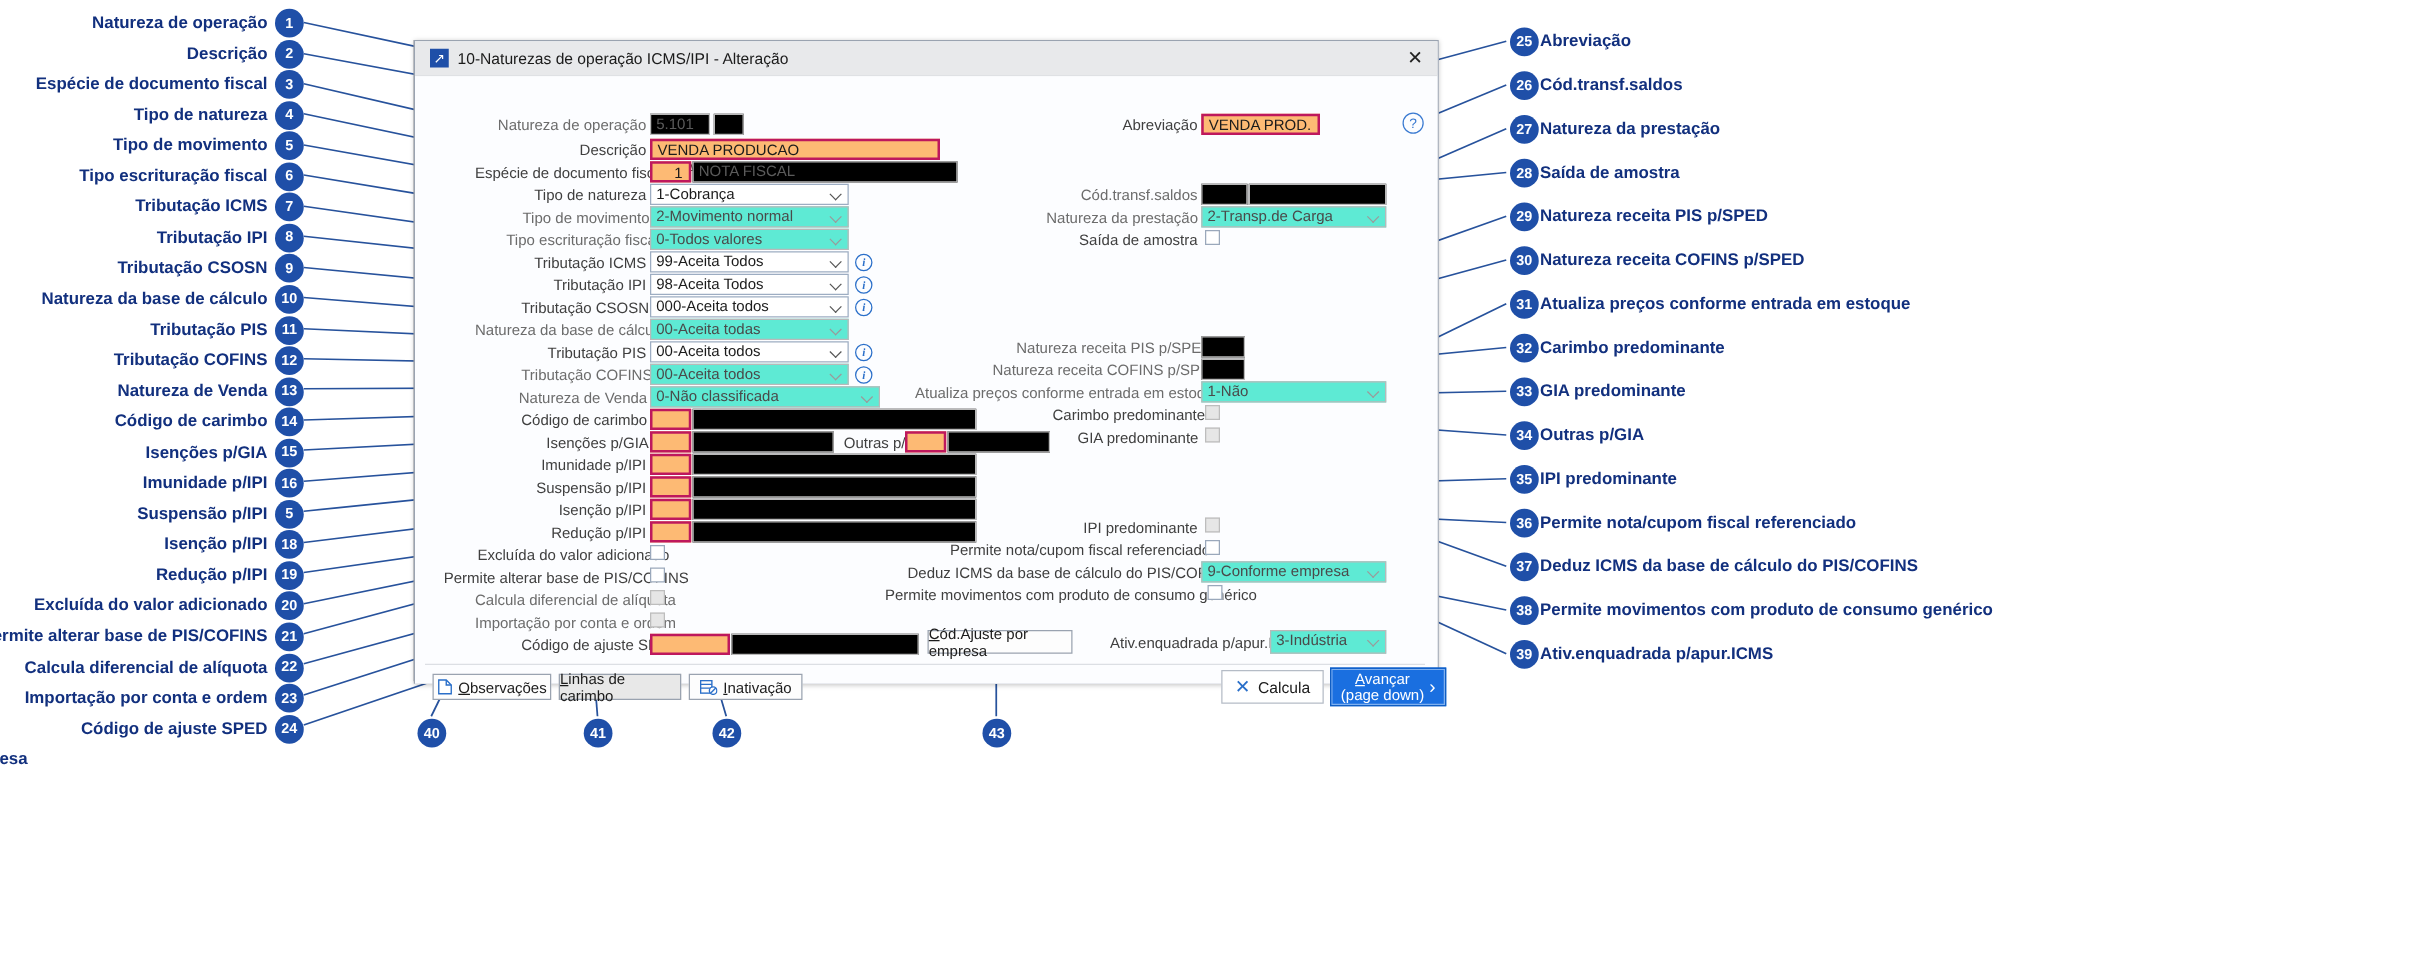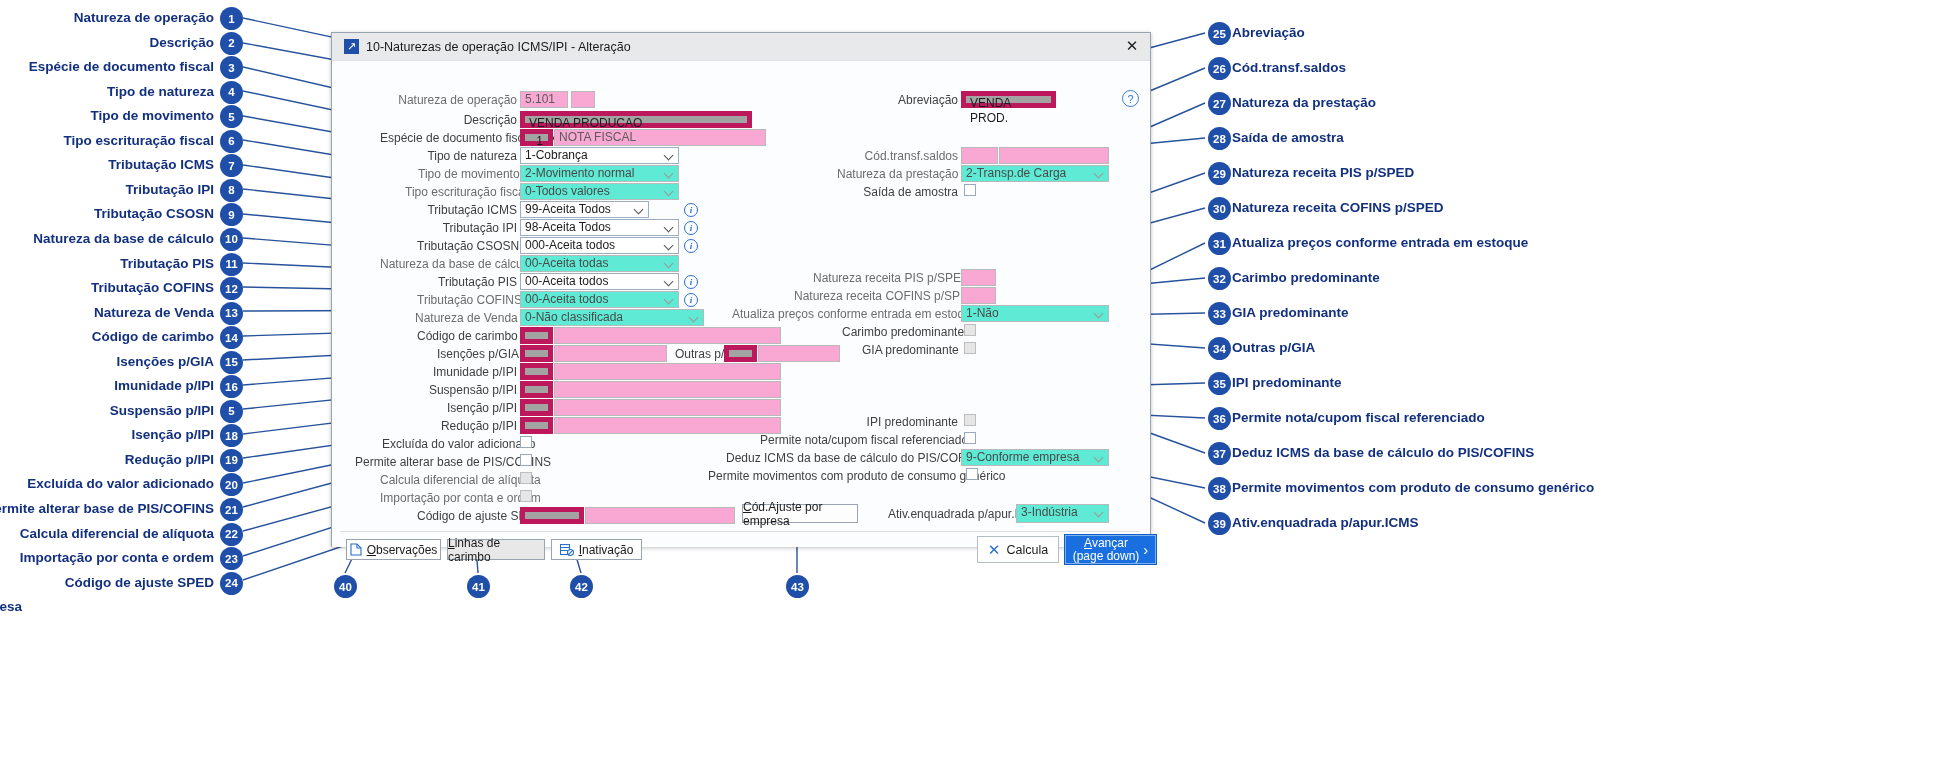--- a/index.html
+++ b/index.html
@@ -28,23 +28,23 @@
            display:flex;align-items:center;justify-content:center;margin-left:8px;margin-right:7px;}
   .tb-title{font-size:12.5px;color:#1b1b1b;}
   .tb-close{position:absolute;right:8px;top:4px;width:20px;height:18px;color:#222;
             font-size:15px;display:flex;align-items:center;justify-content:center;cursor:pointer;}
 
   .body-area{position:relative;height:486px;background:#fcfdff;}
 
   
   .lbl{position:absolute;font-size:12px;color:#3f3f3f;text-align:right;white-space:nowrap;line-height:15px;}
   .lbl.dim{color:#6c6c6c;}
-  .inp{position:absolute;height:17px;box-sizing:border-box;border:5px solid #be185d;
-       background:#a3a3a3;font-size:12px;color:#1b1b1b;line-height:15px;padding:0 4px;}
-  .inp.ro{background:#f9a8d4;border:1px solid #b9b9b9;color:#5b5b5b;}
+  .inp{position:absolute;height:17px;box-sizing:border-box;border:2px solid #be185d;
+       background:#fdba74;font-size:12px;color:#1b1b1b;line-height:15px;padding:0 4px;}
+  .inp.ro{background:#000000;border:1px solid #b9b9b9;color:#5b5b5b;}
   .inp.num{text-align:right;padding-right:5px;}
   .sel{position:absolute;height:17px;box-sizing:border-box;border:1px solid #9dadc2;
        background:#ffffff;font-size:12px;color:#1b1b1b;line-height:15px;padding:0 4px;}
   .sel.ro{background:#5eead4;border:1px solid #b9b9b9;color:#4a4a4a;}
   .sel .car{position:absolute;right:4px;top:3px;width:9px;height:9px;}
   .sel .car::before{content:"";position:absolute;left:0;top:1px;width:6px;height:6px;
         border-right:1.4px solid #555;border-bottom:1.4px solid #555;transform:rotate(45deg);}
   .sel.ro .car::before{border-color:#9a9a9a;}
   .cbx{position:absolute;width:12px;height:12px;box-sizing:border-box;border:1px solid #9aa8bb;background:#fff;}
   .cbx.ro{background:#e6e6e6;border-color:#bdbdbd;}
@@ -155,21 +155,21 @@
       <i class="car"></i>
     </div>
 
     <div class="lbl dim" style="left:73px;top:124px;width:112px;">Tipo escrituração fiscal</div>
     <div class="sel ro" style="left:188px;top:122px;width:159px;">
       <span>0-Todos valores</span>
       <i class="car"></i>
     </div>
 
     <div class="lbl" style="left:95px;top:142px;width:90px;">Tributação ICMS</div>
-    <div class="sel" style="left:188px;top:140px;width:129px;">
+    <div class="sel" style="left:188px;top:140px;width:159px;">
       <span>99-Aceita Todos</span>
       <i class="car"></i>
     </div>
     <div class="info" style="left:352px;top:142px;">i</div>
 
     <div class="lbl" style="left:110px;top:160px;width:75px;">Tributação IPI</div>
     <div class="sel" style="left:188px;top:158px;width:159px;">
       <span>98-Aceita Todos</span>
       <i class="car"></i>
     </div>

